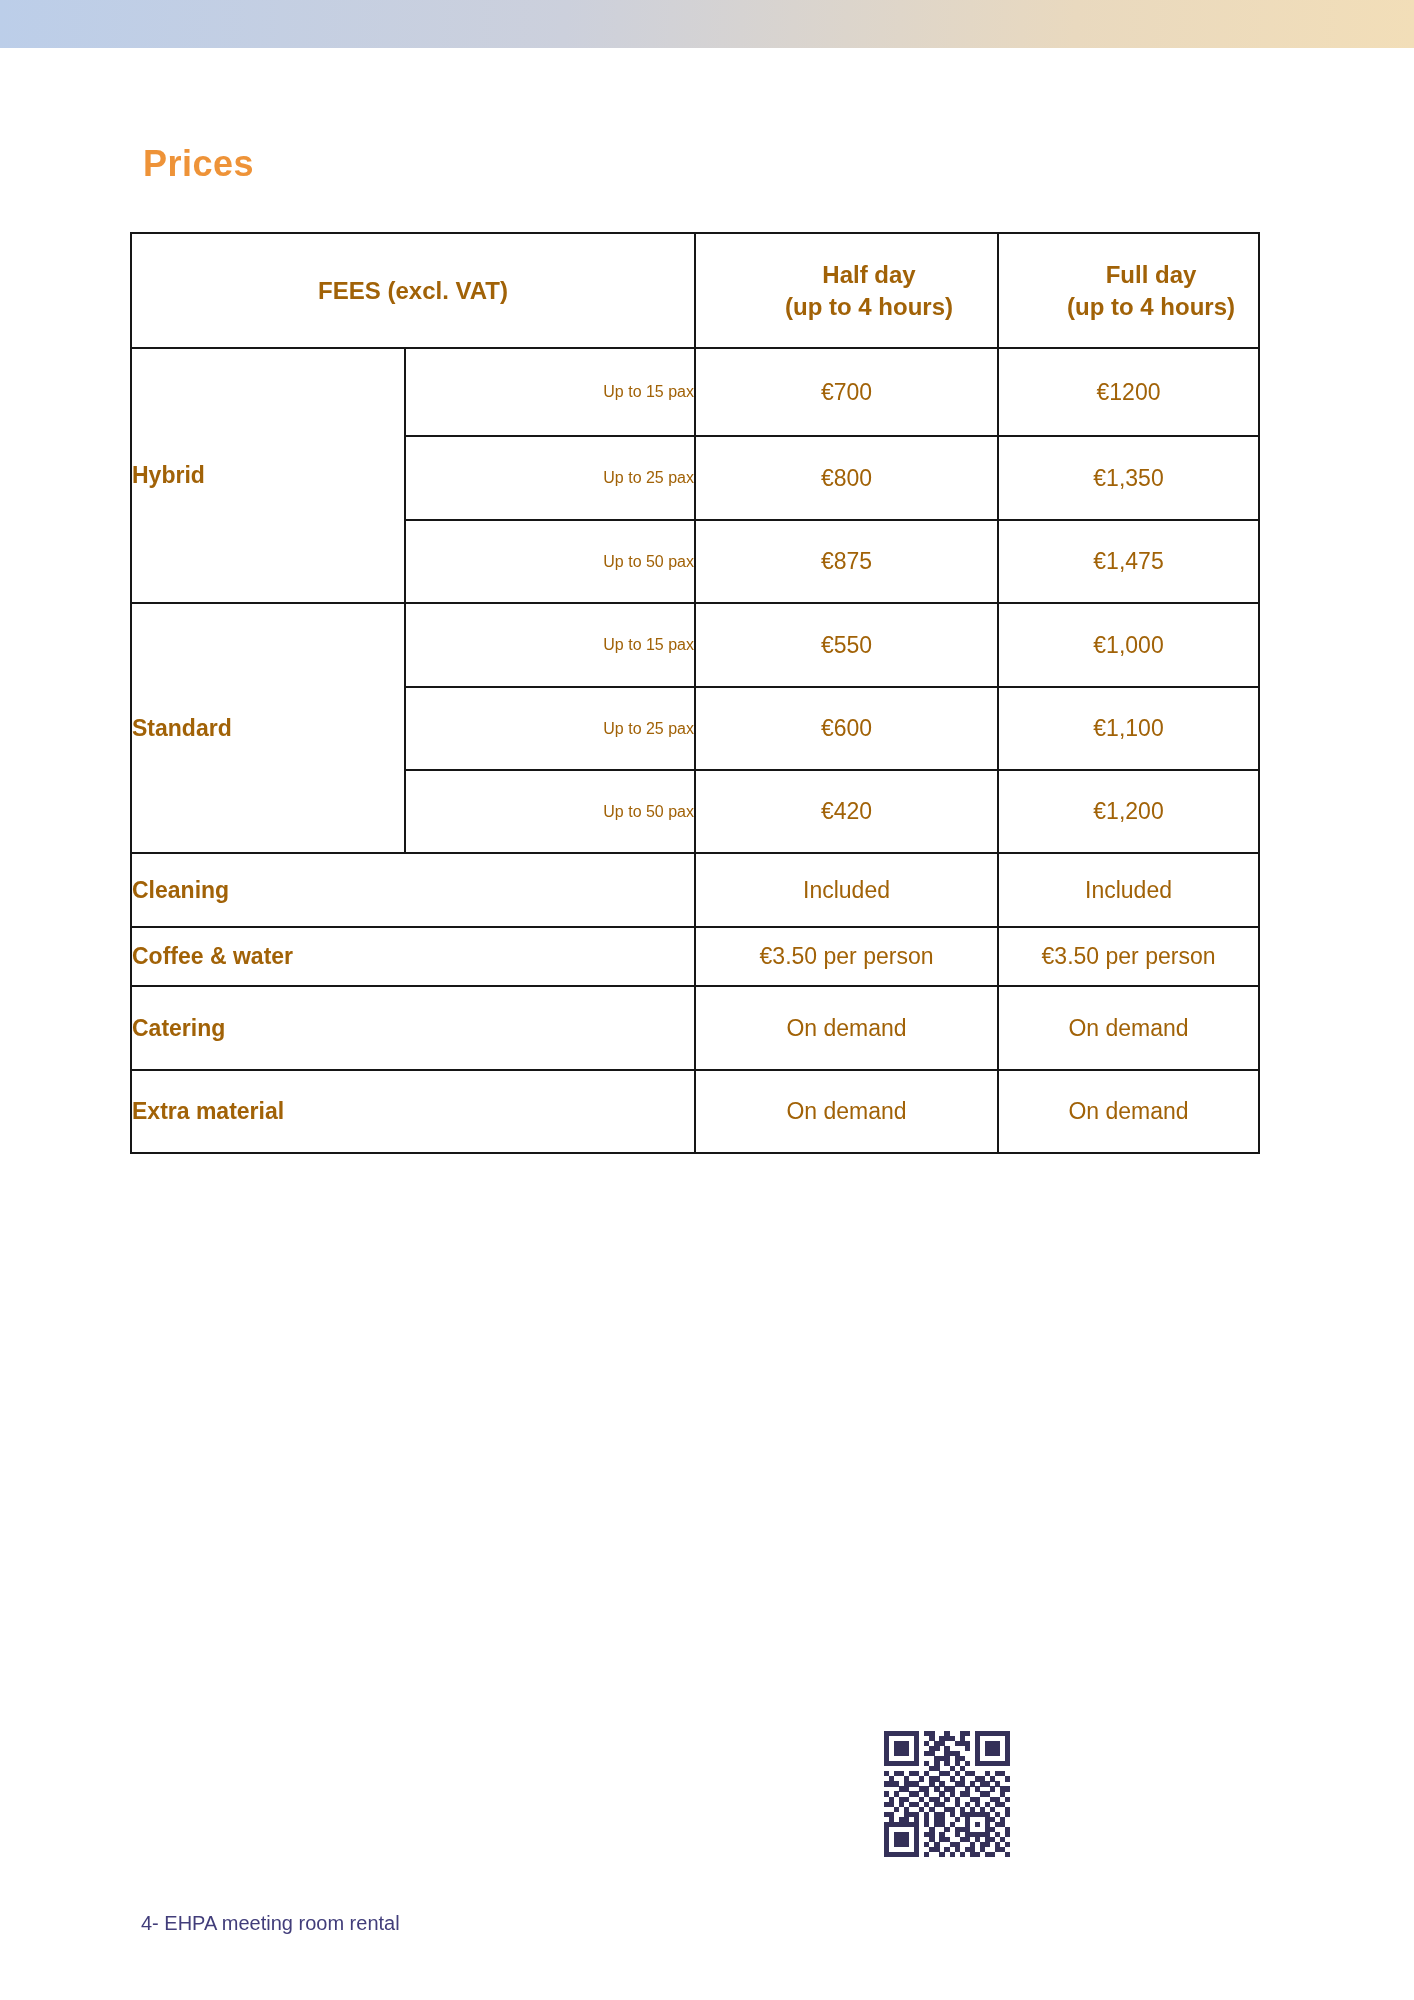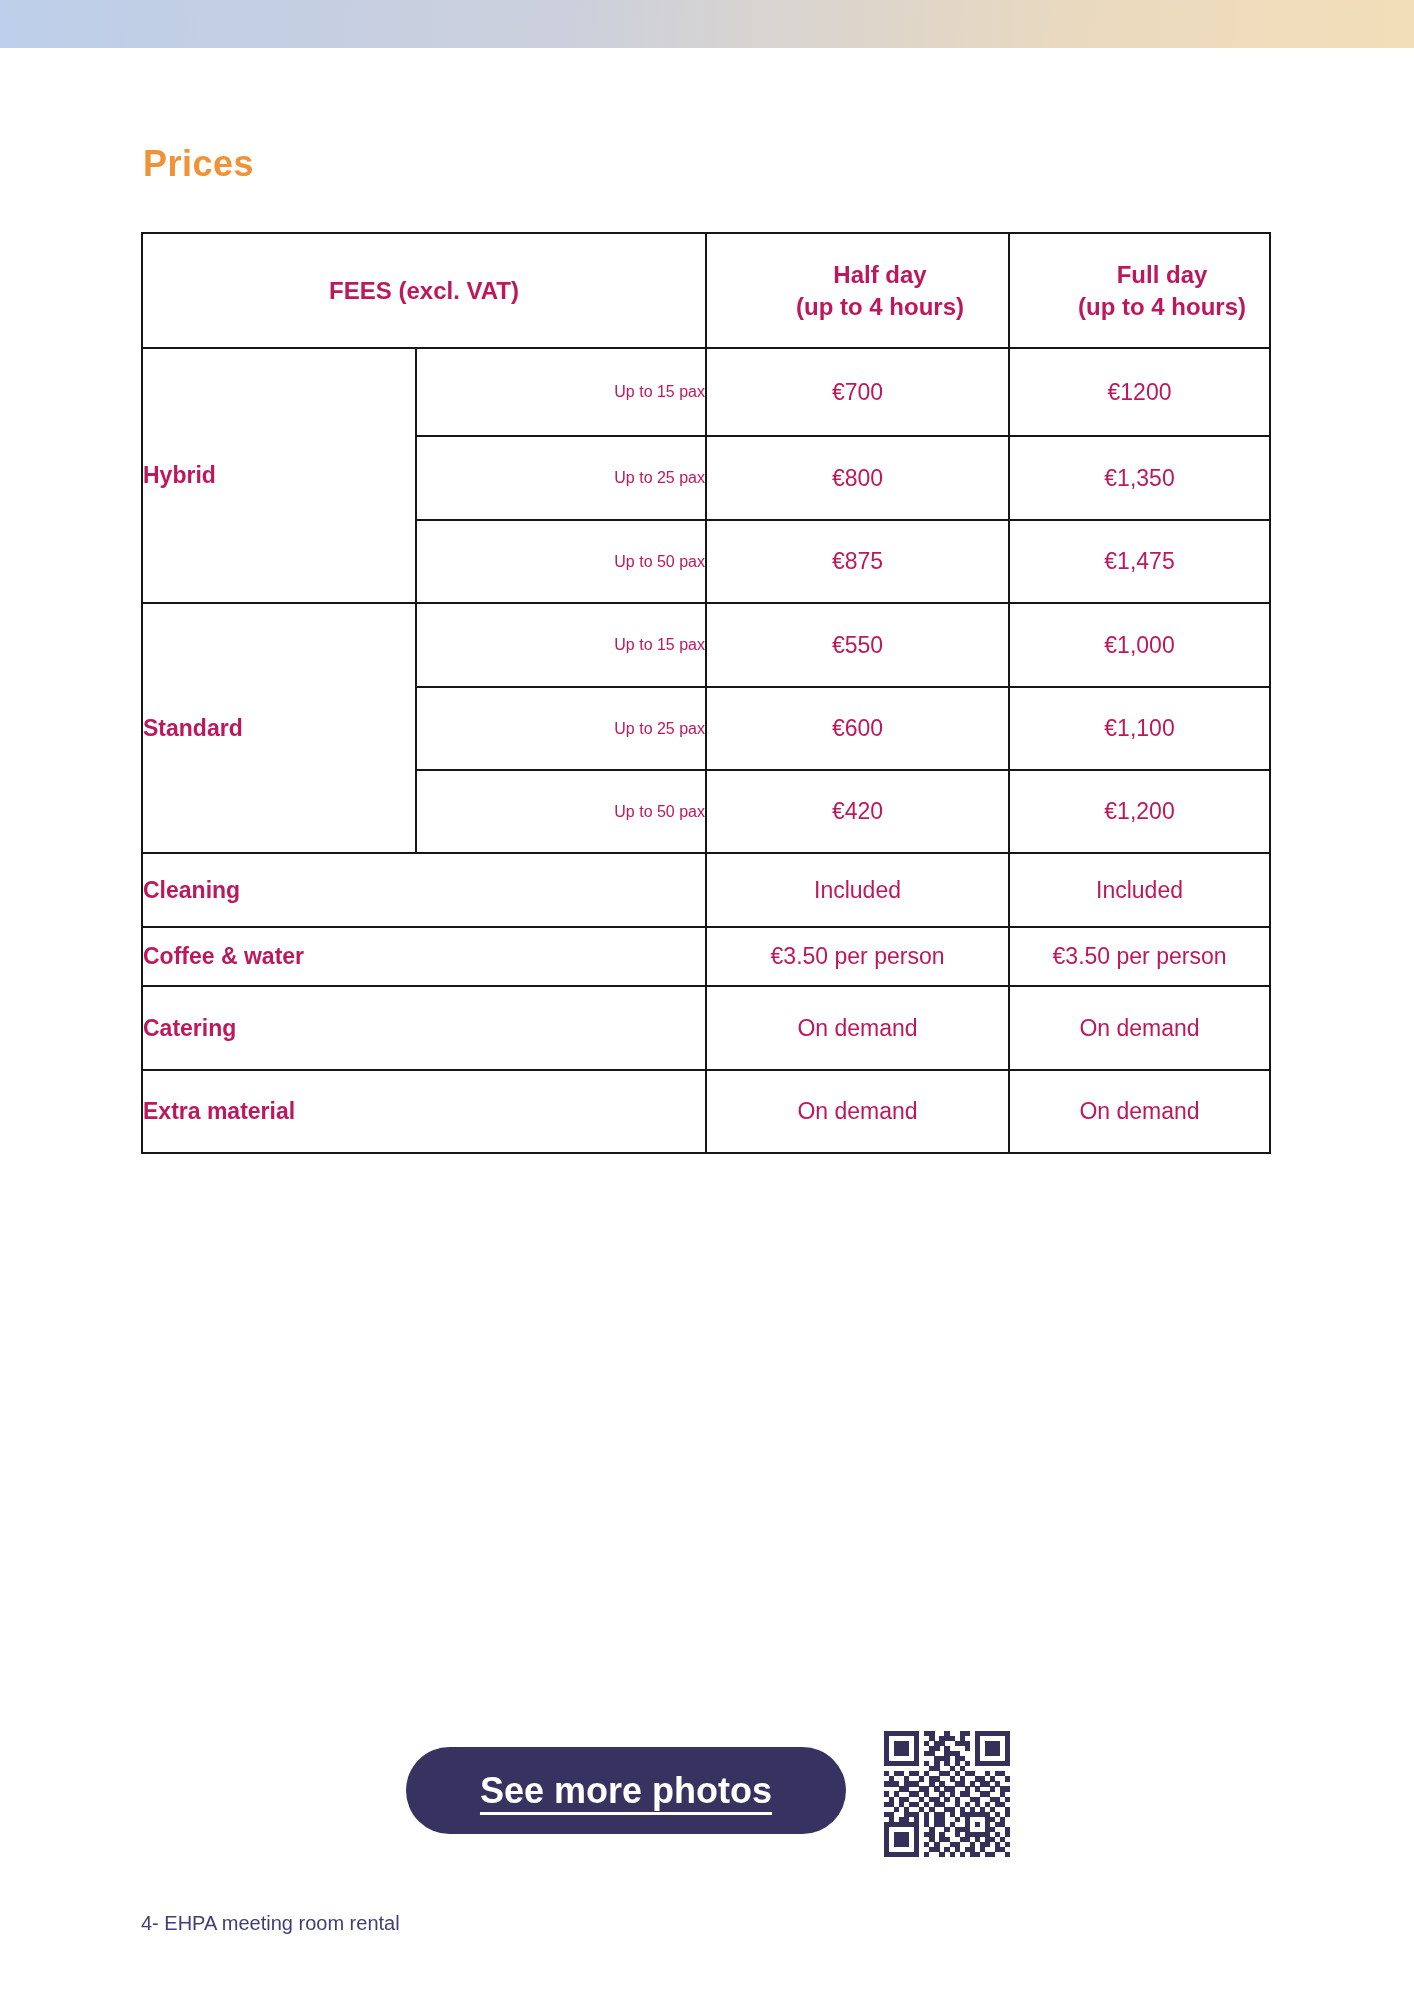--- a/index.html
+++ b/index.html
@@ -13,23 +13,23 @@
   }
   .top-band{
     position:absolute;left:0;top:0;width:1414px;height:48px;
     background:linear-gradient(93deg,#bccee9 0%,#ccd0dc 40%,#e9d9bf 76%,#f2deb8 100%);
   }
   .heading{
     position:absolute;left:143px;top:143px;
     font-size:36px;font-weight:bold;color:#ee9338;letter-spacing:0.5px;
   }
   table.prices{
-    position:absolute;left:141px;top:232px;
+    position:absolute;left:130px;top:232px;
     border-collapse:collapse;table-layout:fixed;width:1128px;
-    color:#be185d;
+    color:#a16207;
   }
   table.prices th, table.prices td{
     border:2px solid #161616;
     vertical-align:middle;
     padding:0;
   }
   .head-row th{
     font-size:24px;font-weight:bold;text-align:center;line-height:32px;
   }
   .head-line{display:block;padding-left:45px;}
@@ -151,23 +151,20 @@
       </tr>
       <tr style="height:83px">
         <th class="extra-label" colspan="2">Extra material</th>
         <td class="price">On demand</td>
         <td class="price">On demand</td>
       </tr>
     </tbody>
   </table>
 
 
-  <button class="photos-button">
-    <span class="label">See more photos</span>
-  </button>
 
   <div class="qr">
     <svg width="126" height="126" viewBox="0 0 25 25" shape-rendering="crispEdges" xmlns="http://www.w3.org/2000/svg">
         <rect x="0" y="0" width="1.02" height="1.02" fill="#343058"></rect>
         <rect x="1" y="0" width="1.02" height="1.02" fill="#343058"></rect>
         <rect x="2" y="0" width="1.02" height="1.02" fill="#343058"></rect>
         <rect x="3" y="0" width="1.02" height="1.02" fill="#343058"></rect>
         <rect x="4" y="0" width="1.02" height="1.02" fill="#343058"></rect>
         <rect x="5" y="0" width="1.02" height="1.02" fill="#343058"></rect>
         <rect x="6" y="0" width="1.02" height="1.02" fill="#343058"></rect>

